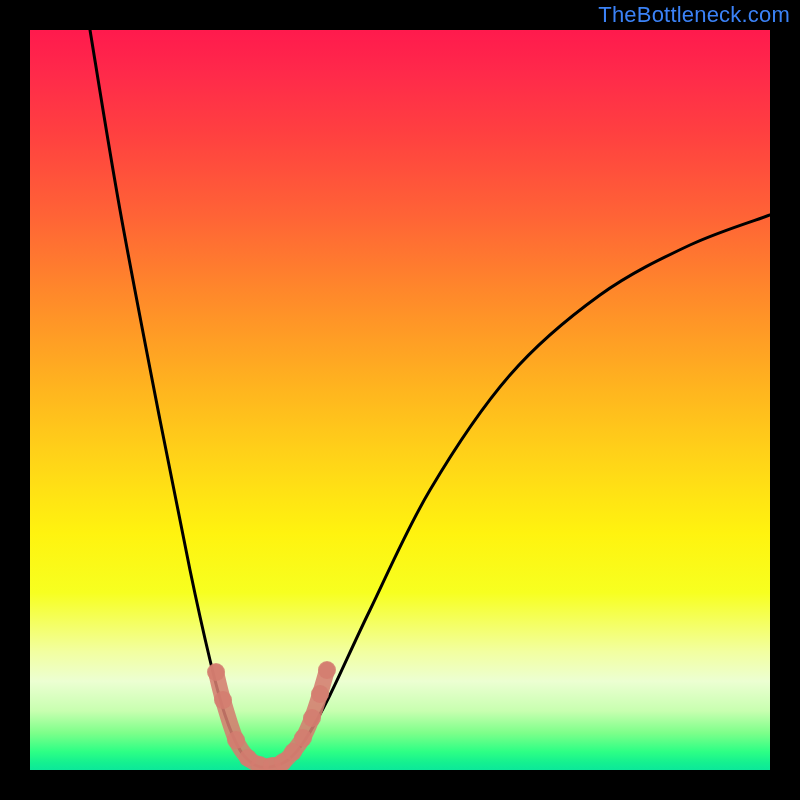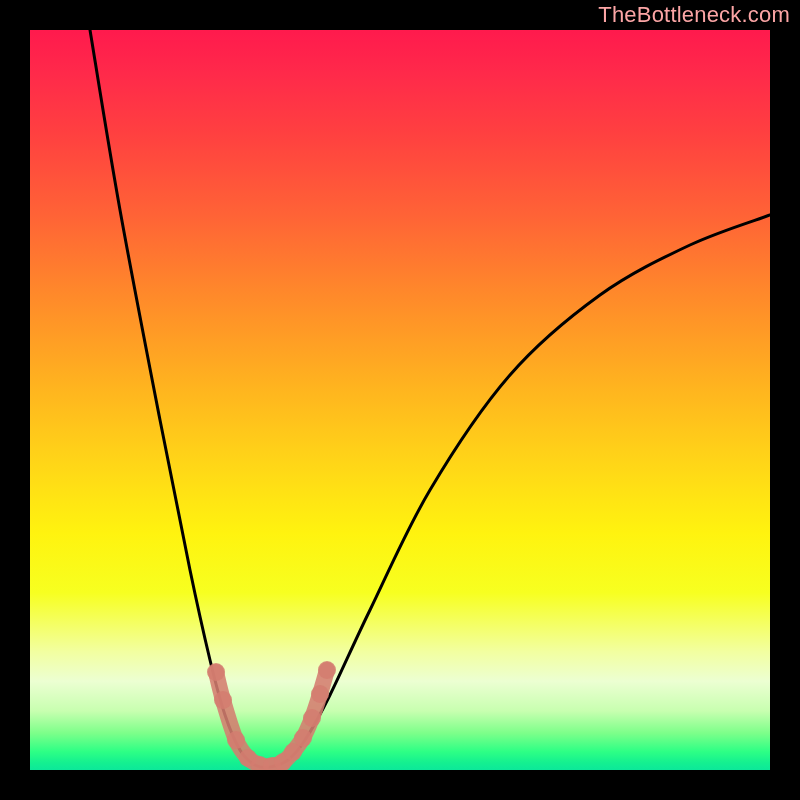--- a/index.html
+++ b/index.html
@@ -72,21 +72,21 @@
     stroke: #d47d70;
     stroke-opacity: 0.88;
     stroke-width: 16;
     stroke-linecap: round;
     stroke-linejoin: round;
   }
   .watermark {
     position: absolute;
     top: 2px;
     right: 10px;
-    color: #fca5a5;
+    color: #3b82f6;
     font-size: 22px;
     letter-spacing: 0.2px;
     -webkit-user-select: none;
     user-select: none;
     text-align: center;
   }
 </style>
 </head>
 <body>
 

